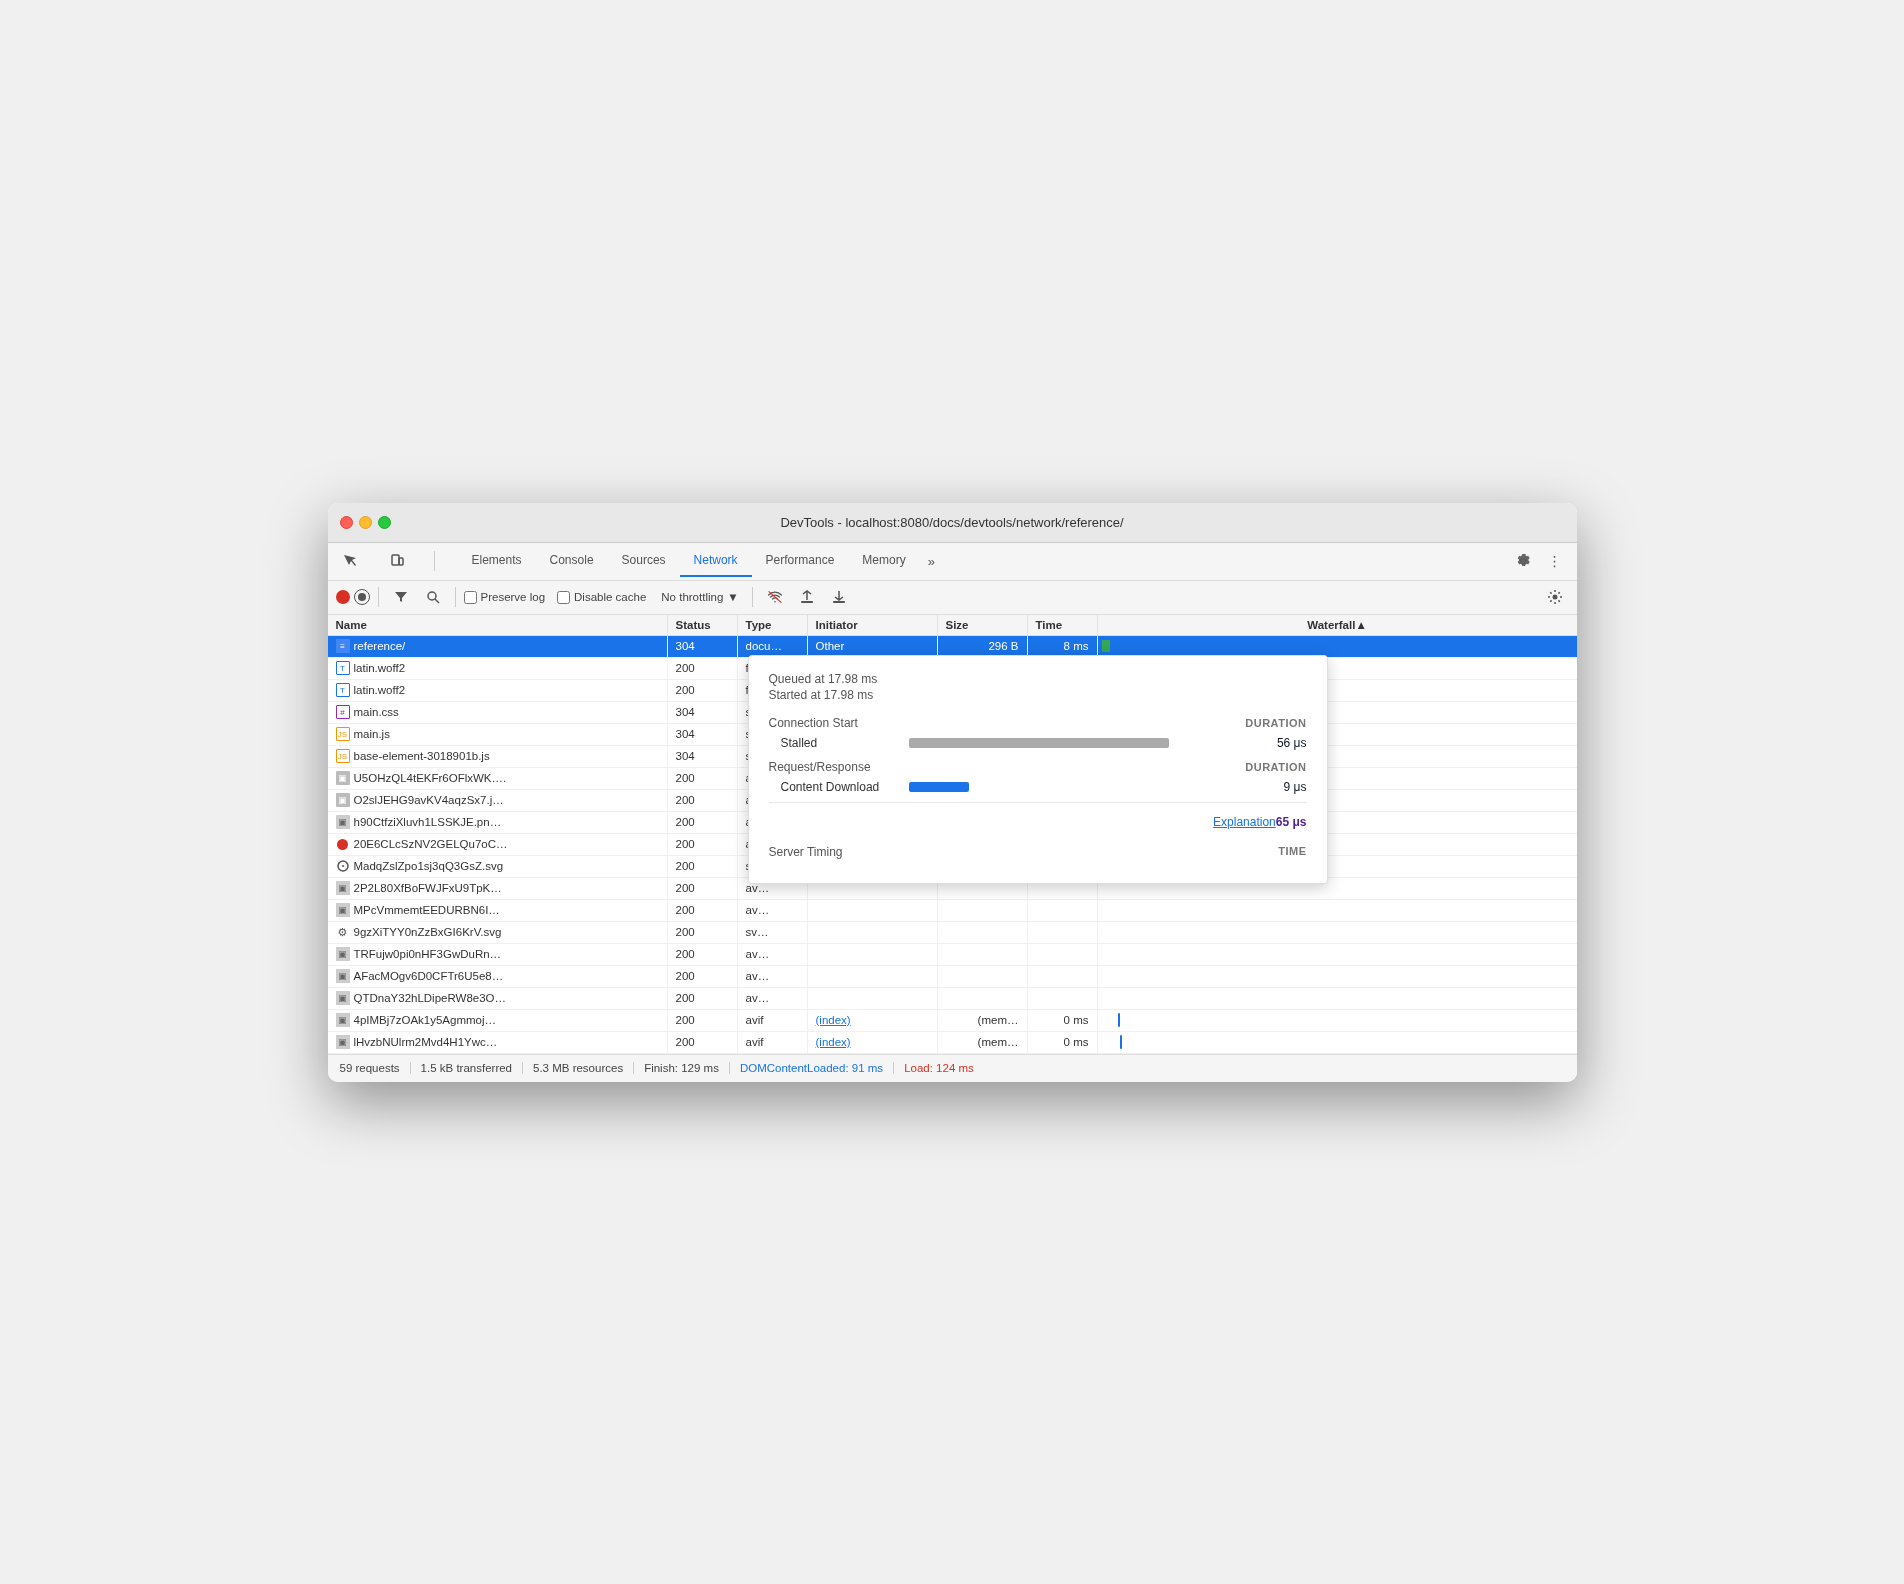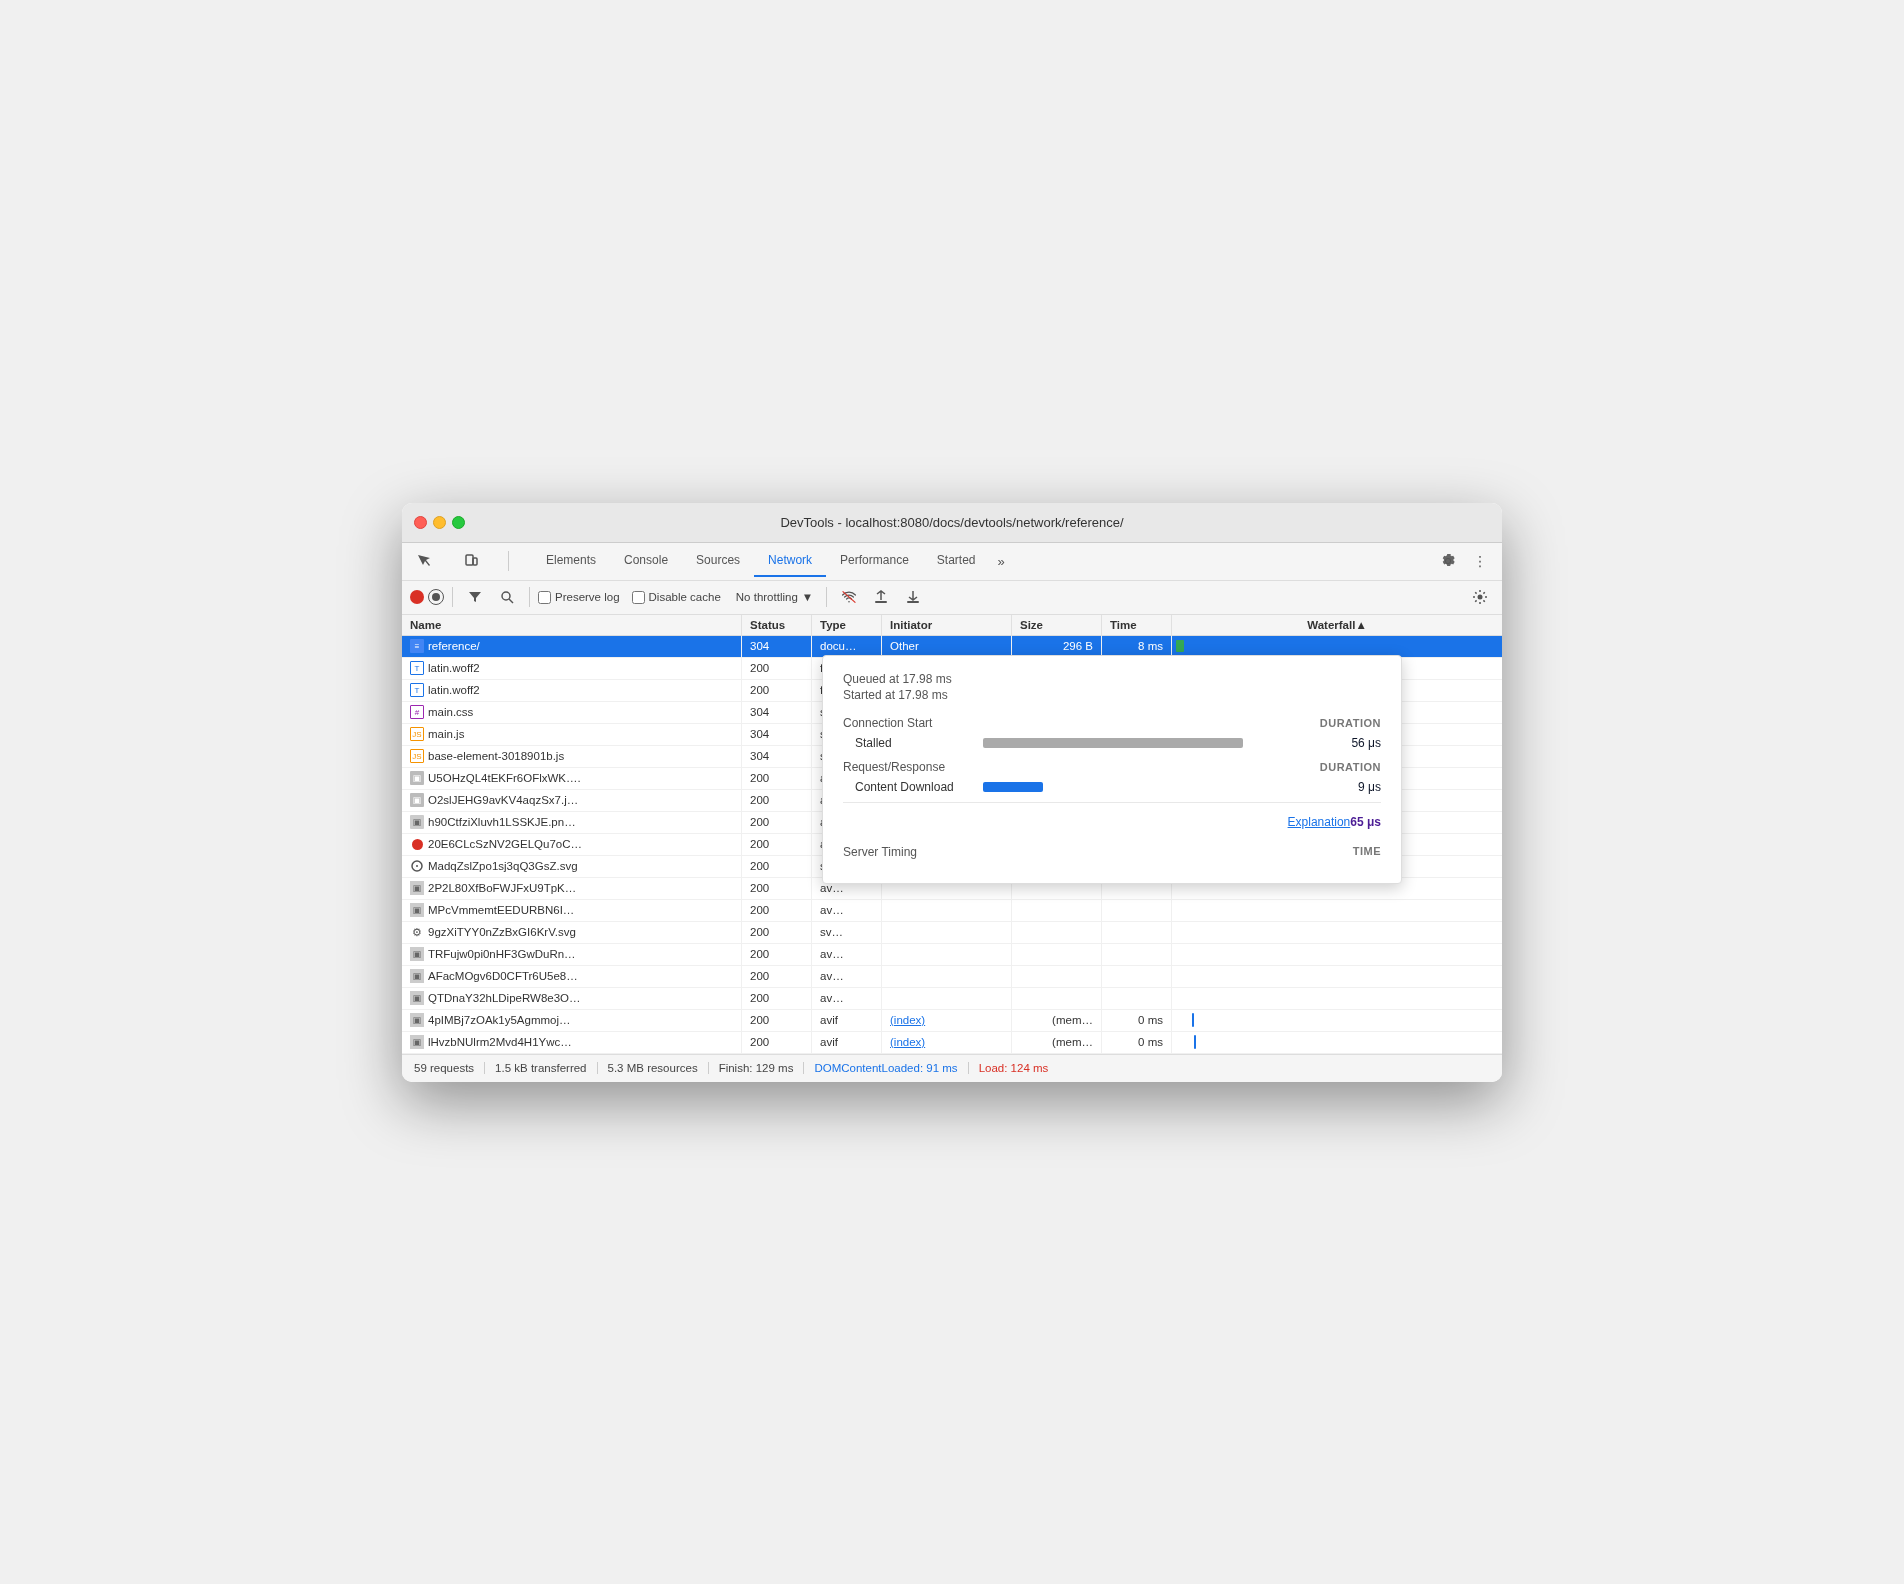--- a/index.html
+++ b/index.html
@@ -6,21 +6,21 @@
     body {
       font-family: -apple-system, BlinkMacSystemFont, 'Segoe UI', sans-serif;
       font-size: 12px;
       background: #f0f0f0;
       display: flex;
       justify-content: center;
       align-items: center;
       min-height: 100vh;
     }
     .window {
-      width: 1100px;
+      width: 1249px;
       background: #ffffff;
       border-radius: 10px;
       box-shadow: 0 20px 60px rgba(0,0,0,0.4);
       overflow: hidden;
       display: flex;
       flex-direction: column;
     }
     
     .titlebar {
       background: #e8e8e8;
@@ -400,21 +400,21 @@
         <rect x="10" y="5" width="4" height="7" rx="1" stroke="#555" stroke-width="1.5" fill="none"></rect>
       </svg>
     </button>
     <div class="toolbar-sep"></div>
     <div class="tab-bar">
       <div class="tab">Elements</div>
       <div class="tab">Console</div>
       <div class="tab">Sources</div>
       <div class="tab active">Network</div>
       <div class="tab">Performance</div>
-      <div class="tab">Started</div>
+      <div class="tab">Memory</div>
       <div class="tab-more">»</div>
     </div>
     <div class="toolbar-right">
       <button class="toolbar-icon-btn">
         <svg width="16" height="16" viewBox="0 0 16 16" fill="#555">
           <path d="M8 5a3 3 0 1 0 0 6 3 3 0 0 0 0-6zm0 1a2 2 0 1 1 0 4 2 2 0 0 1 0-4z"></path>
           <path d="M7.2 1l-.3 1.5a5.5 5.5 0 0 0-1.3.8L4.2 2.7l-1.5 2.6 1.2 1a5.5 5.5 0 0 0 0 1.5l-1.2 1 1.5 2.6 1.4-.6c.4.3.8.6 1.3.8l.3 1.4h3l.3-1.4a5.5 5.5 0 0 0 1.3-.8l1.4.6 1.5-2.6-1.2-1a5.5 5.5 0 0 0 0-1.5l1.2-1-1.5-2.6-1.4.6a5.5 5.5 0 0 0-1.3-.8L10.8 1z" fill="#555" opacity="0.9"></path>
         </svg>
       </button>
       <button class="toolbar-icon-btn">⋮</button>

